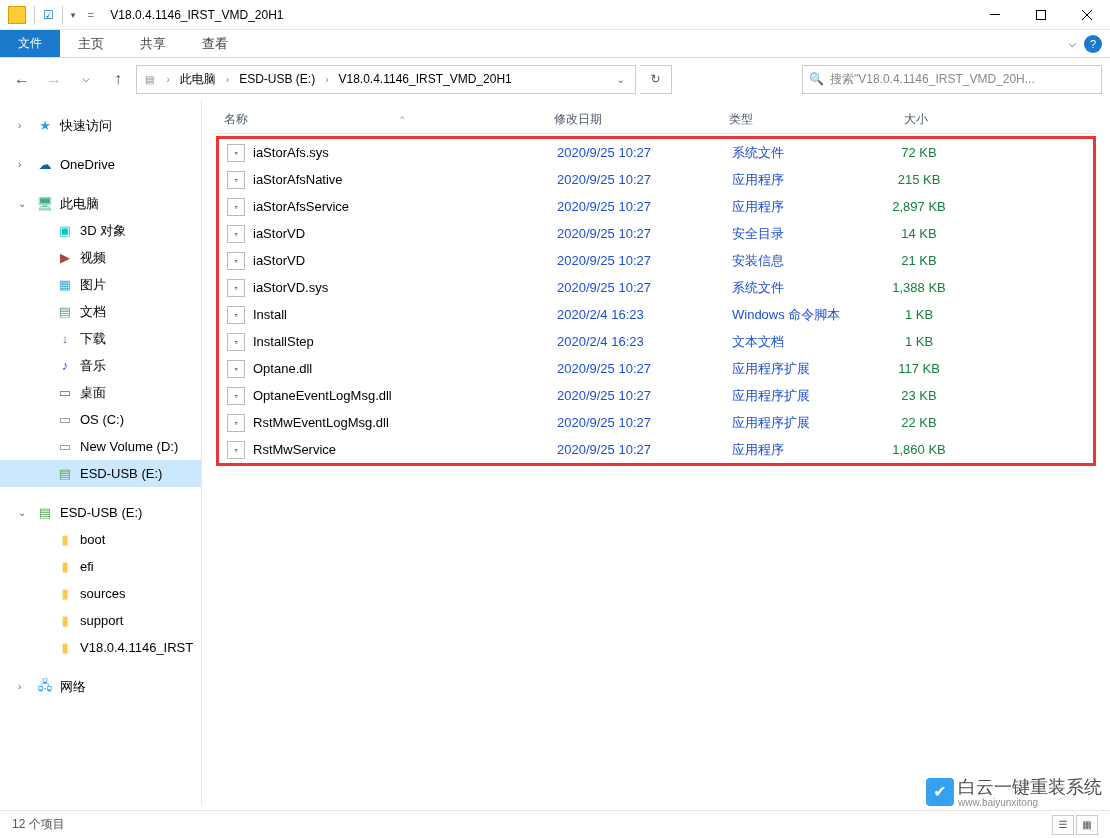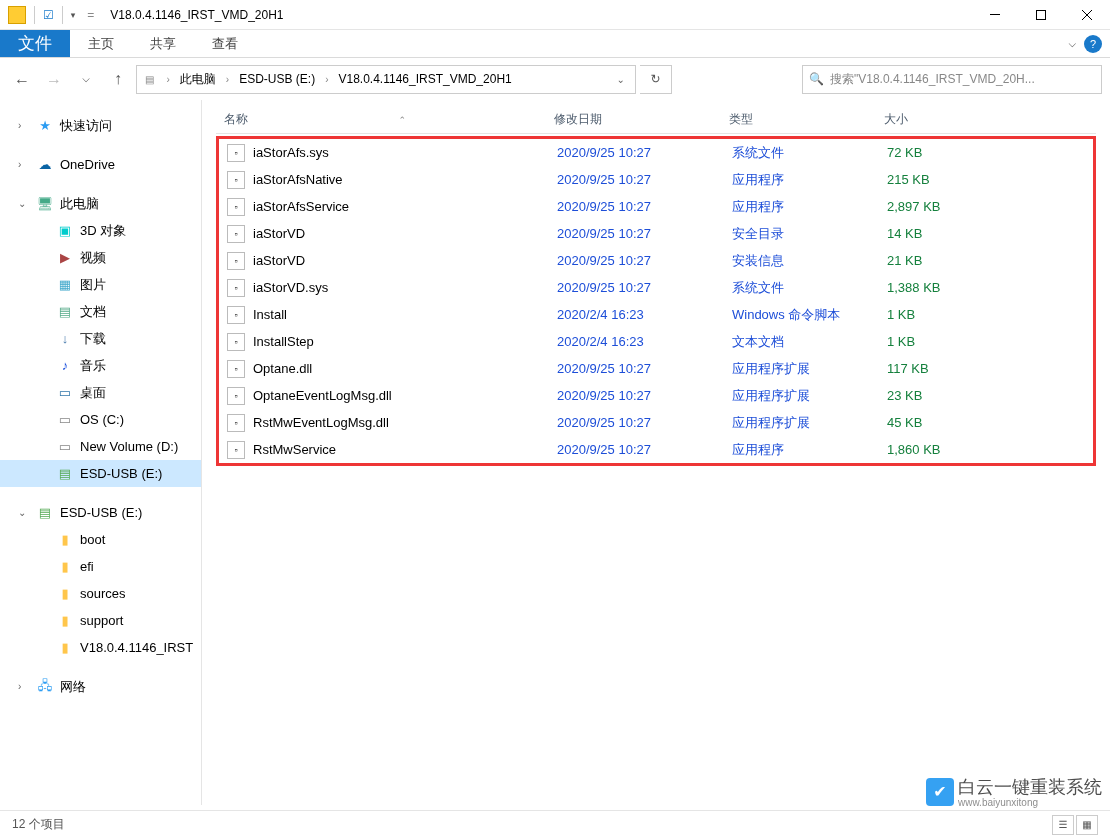--- a/index.html
+++ b/index.html
@@ -10,21 +10,21 @@
 .titlebar .qat { display: flex; align-items: center; padding-left: 8px; gap: 8px; }
 .titlebar .qat-icon { width: 18px; height: 18px; background: #fc3; border: 1px solid #d8a000; }
 .titlebar .divider { width: 1px; height: 18px; background: #ccc; }
 .titlebar .qat-chevron { font-size: 9px; color: #555; }
 .titlebar .title-text { margin-left: 16px; font-size: 12px; }
 .titlebar .controls { margin-left: auto; display: flex; }
 .titlebar .controls .btn { width: 46px; height: 30px; display: flex; align-items: center; justify-content: center; color: #000; }
 
 
 .ribbon { height: 28px; display: flex; align-items: stretch; border-bottom: 1px solid #dadada; background: #fff; }
-.ribbon .file-tab { background: #1979ca; color: #fff; padding: 0 18px; display: flex; align-items: center; font-size: 17px; }
+.ribbon .file-tab { background: #1979ca; color: #fff; padding: 0 18px; display: flex; align-items: center; font-size: 12px; }
 .ribbon .tab { padding: 0 18px; display: flex; align-items: center; font-size: 13px; color: #444; }
 .ribbon .right { margin-left: auto; display: flex; align-items: center; padding-right: 8px; gap: 8px; }
 .ribbon .chevron-up { color: #555; font-size: 10px; }
 .ribbon .help { width: 18px; height: 18px; border-radius: 50%; background: #1979ca; color: #fff; display: flex; align-items: center; justify-content: center; font-size: 11px; }
 
 
 .navrow { height: 42px; display: flex; align-items: center; padding: 4px 8px; gap: 4px; }
 .nav-btn { width: 28px; height: 28px; display: flex; align-items: center; justify-content: center; color: #555; font-size: 16px; }
 .nav-btn.disabled { color: #bbb; }
 .breadcrumb-box { flex: 0 1 auto; border: 1px solid #ccc; height: 29px; display: flex; align-items: center; padding: 0 2px; min-width: 500px; }
@@ -50,21 +50,21 @@
 
 
 .main { flex: 1; position: relative; }
 .filelist-wrap { position: absolute; left: 14px; top: 6px; right: 14px; }
 .filelist-header { display: flex; border-bottom: 1px solid #e5e5e5; height: 28px; align-items: center; color: #4b5a6b; font-size: 12px; }
 .col { padding-left: 8px; }
 .col-name { width: 330px; display: flex; align-items: center; }
 .col-name .sort { margin-left: auto; margin-right: 140px; color: #888; font-size: 9px; }
 .col-date { width: 175px; }
 .col-type { width: 155px; }
-.col-size { width: 80px; text-align: left; padding-right: 8px; }
+.col-size { width: 80px; text-align: center; padding-right: 8px; }
 
 .red-box { border: 3px solid #ee3535; margin-top: 2px; }
 .file-row { display: flex; height: 27px; align-items: center; font-size: 13px; }
 .file-row .col-name { display: flex; align-items: center; gap: 8px; }
 .file-row .file-icon { width: 18px; height: 18px; display: inline-flex; align-items: center; justify-content: center; border: 1px solid #bbb; background: #fff; font-size: 9px; }
 .file-row .col-date, .file-row .col-type { color: #1d4ed8; }
 .file-row .col-size { color: #15803d; }
 
 
 .statusbar { position: absolute; left: 0; right: 0; bottom: 0; height: 28px; border-top: 1px solid #e5e5e5; display: flex; align-items: center; padding: 0 12px; font-size: 12px; color: #555; gap: 9px; }
@@ -375,21 +375,21 @@
     <div class="col col-type">应用程序扩展</div>
     <div class="col col-size">23 KB</div>
             </div>
             <div class="file-row">
     <div class="col col-name">
                 <span class="file-icon">▫</span>
                 <span>RstMwEventLogMsg.dll</span>
               </div>
     <div class="col col-date">2020/9/25 10:27</div>
     <div class="col col-type">应用程序扩展</div>
-    <div class="col col-size">45 KB</div>
+    <div class="col col-size">22 KB</div>
             </div>
             <div class="file-row">
     <div class="col col-name">
                 <span class="file-icon">▫</span>
                 <span>RstMwService</span>
               </div>
     <div class="col col-date">2020/9/25 10:27</div>
     <div class="col col-type">应用程序</div>
     <div class="col col-size">1,860 KB</div>
             </div>

